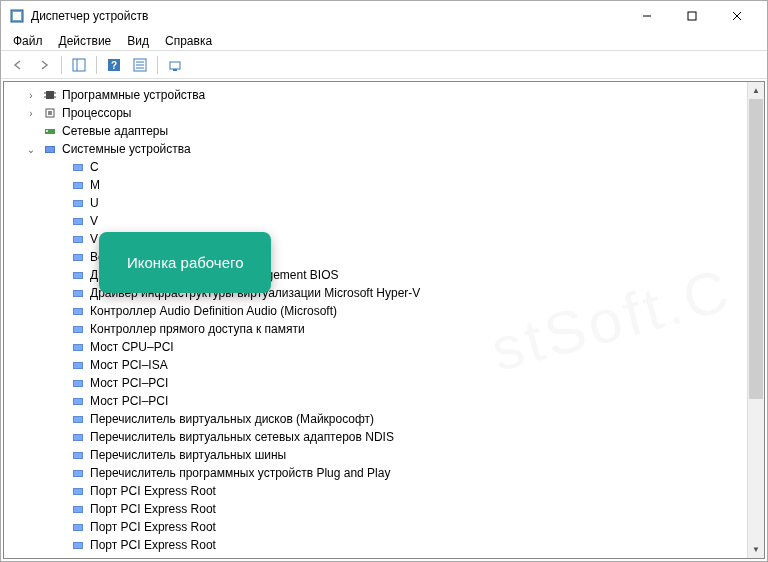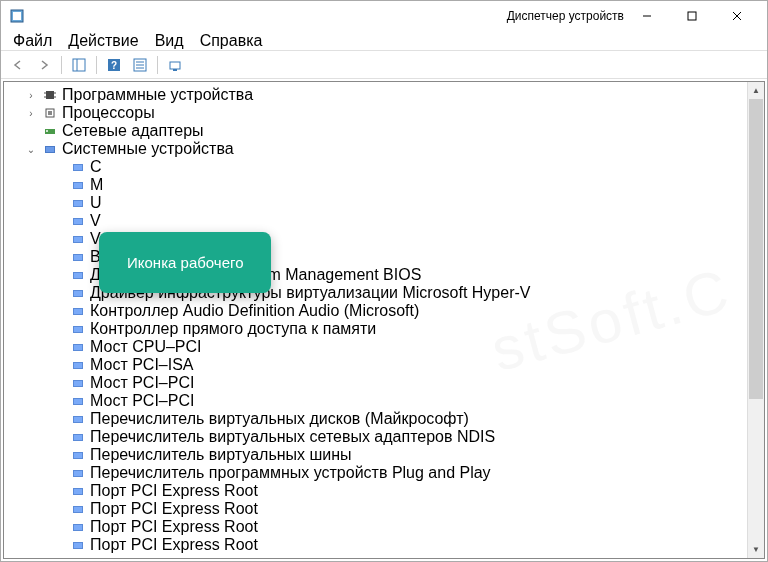--- a/index.html
+++ b/index.html
@@ -19,21 +19,20 @@
       display: flex;
       flex-direction: column;
       background: #fff;
     }
     .titlebar {
       height: 30px;
       display: flex;
       align-items: center;
       padding: 0 8px;
       background: #fff;
-      text-align: right;
     }
     .titlebar-icon {
       width: 16px;
       height: 16px;
       margin-right: 6px;
       display: inline-flex;
       align-items: center;
       justify-content: center;
     }
     .titlebar-title {
@@ -58,21 +57,21 @@
       height: 20px;
       display: flex;
       align-items: center;
       padding: 0 4px;
       background: #fff;
       border-bottom: 1px solid #e0e0e0;
     }
     .menu-item {
       padding: 2px 8px;
       cursor: pointer;
-      font-size: 16px;
+      font-size: 12px;
     }
     .toolbar {
       height: 28px;
       display: flex;
       align-items: center;
       padding: 2px 6px;
       gap: 4px;
       background: #fff;
       border-bottom: 1px solid #e0e0e0;
     }
@@ -122,21 +121,21 @@
     }
     .node-icon {
       width: 16px;
       height: 16px;
       margin: 0 4px;
       display: inline-flex;
       align-items: center;
       justify-content: center;
     }
     .node-label {
-      font-size: 16px;
+      font-size: 12px;
       color: #000;
     }
     .scrollbar-track {
       width: 17px;
       background: #f0f0f0;
       position: relative;
       border-left: 1px solid #ddd;
     }
     .scrollbar-thumb {
       position: absolute;

